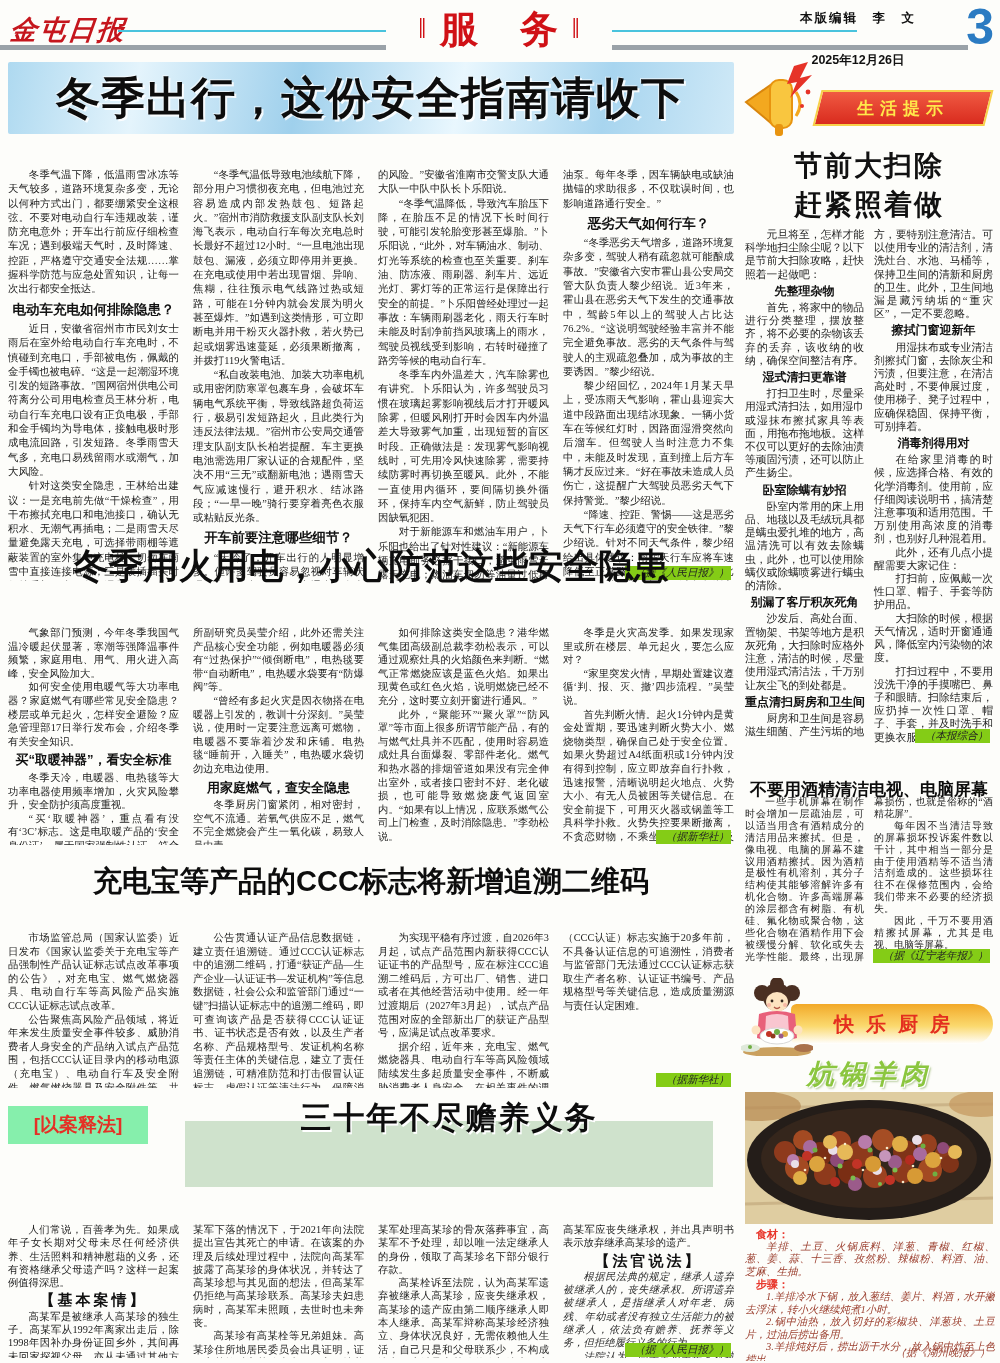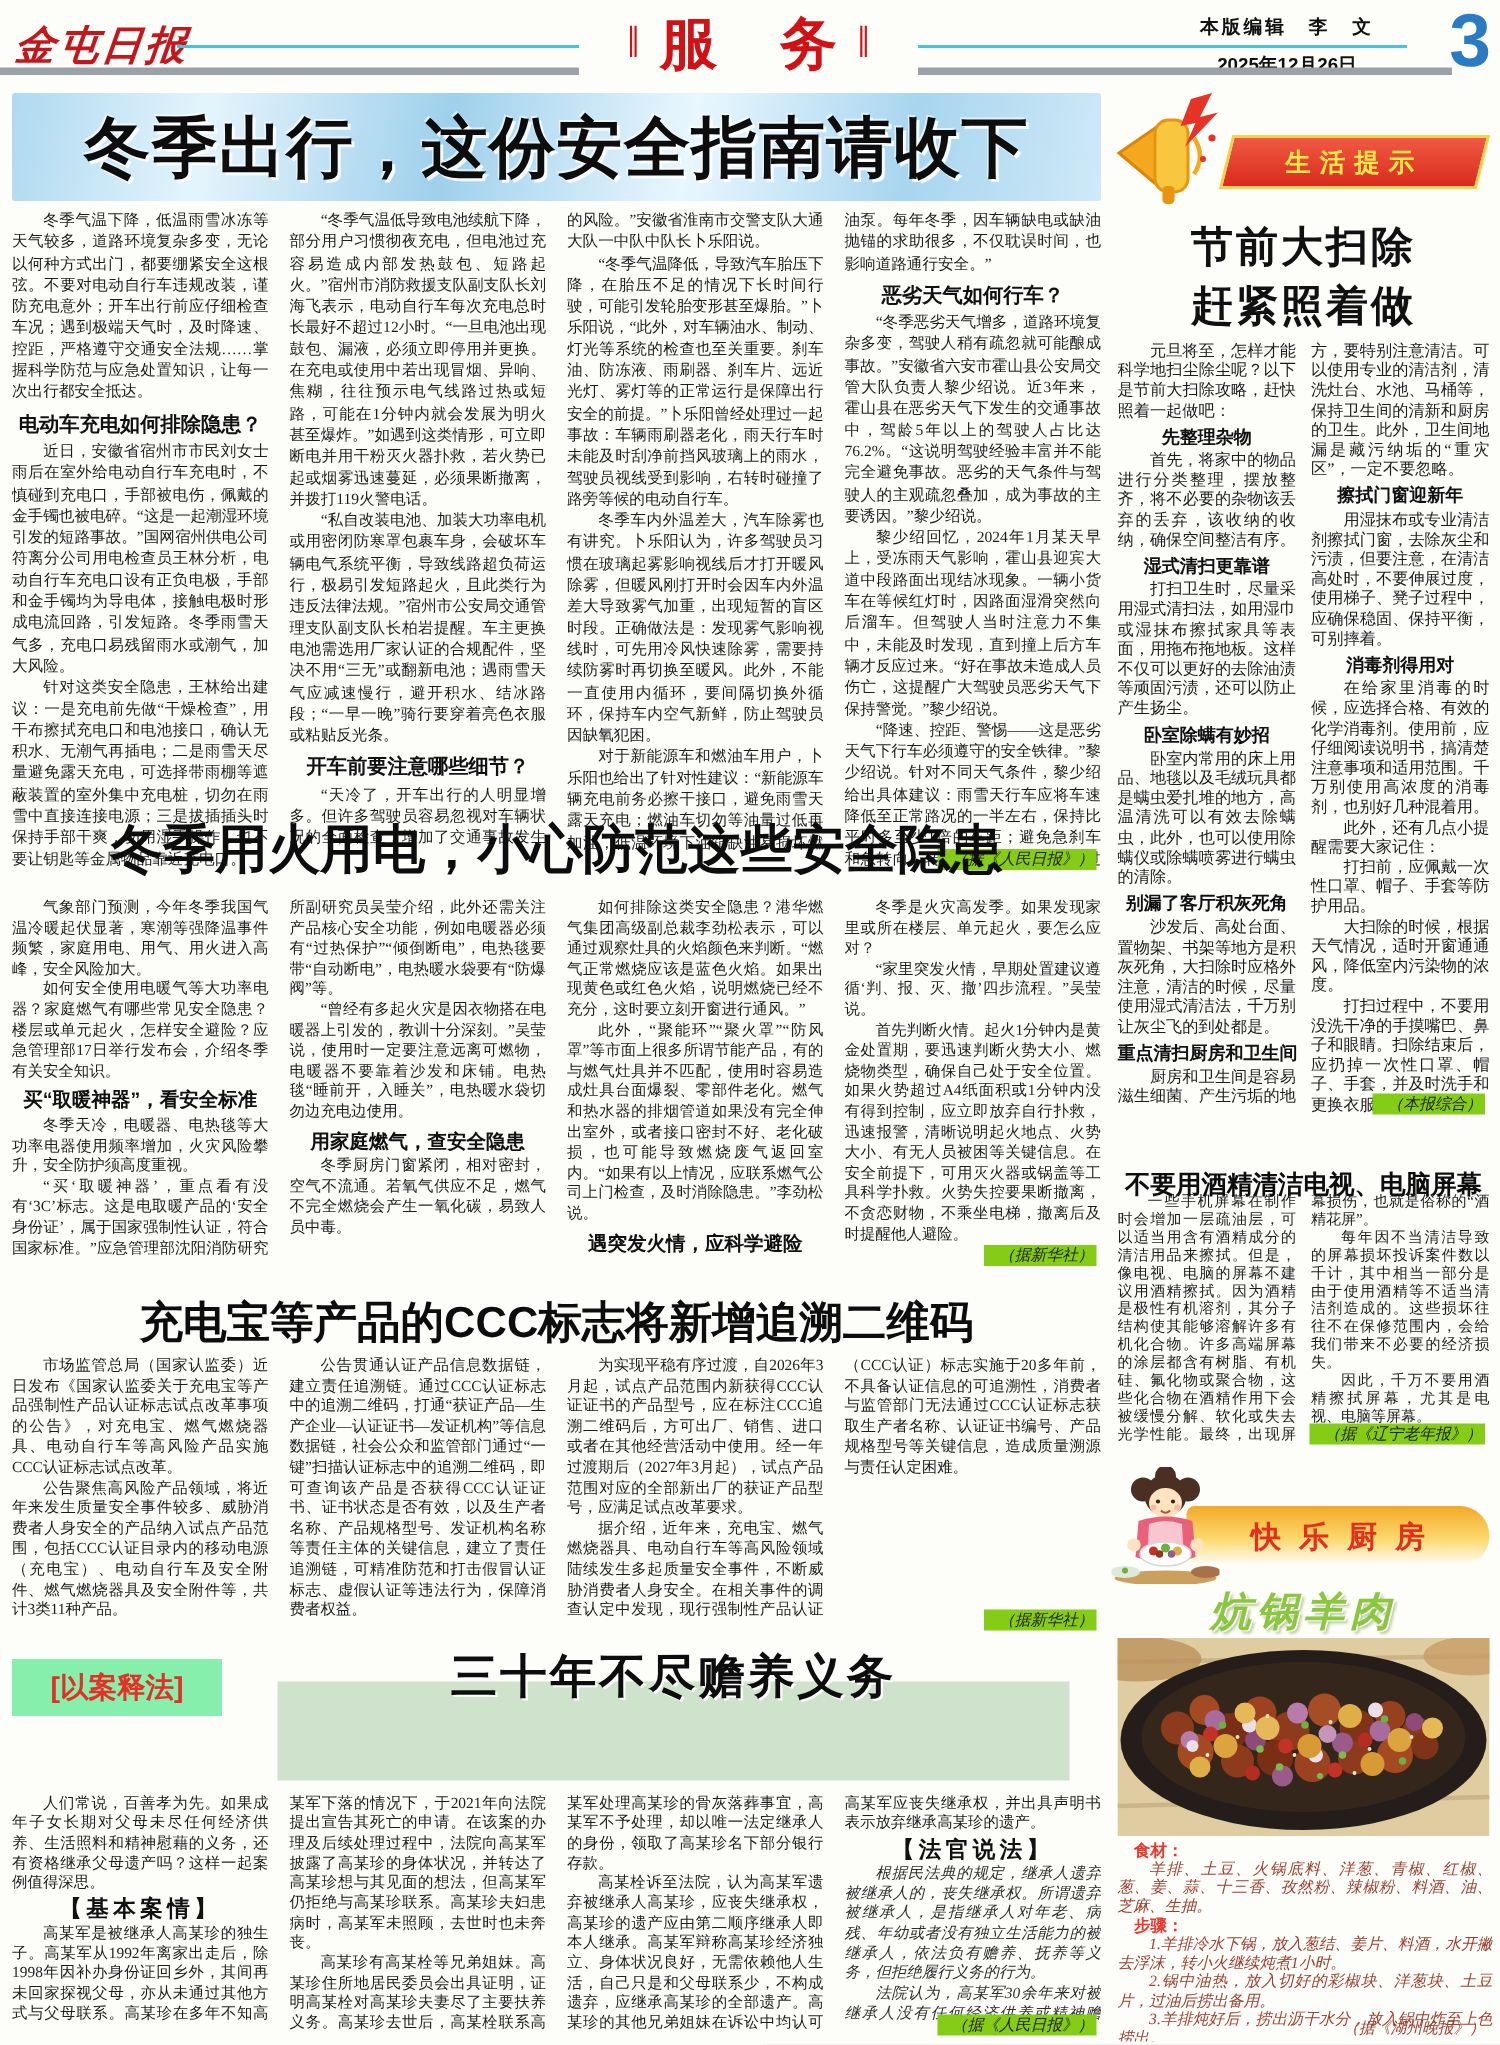--- a/index.html
+++ b/index.html
@@ -8,34 +8,34 @@
   
   .masthead{position:absolute;left:10px;top:12px;font-size:27px;font-weight:bold;font-style:italic;
             color:#c5161d;letter-spacing:2px;transform:skewX(-6deg);font-family:"DejaVu Serif",serif;}
   .cyan-line{position:absolute;height:2px;background:#49c3dd;}
   .rule-gray{position:absolute;height:5px;background:#9aa2a8;}
   .section-title{position:absolute;left:0;right:0;top:4px;text-align:center;color:#d01116;
                  font-weight:bold;font-size:38px;font-family:"Liberation Serif",serif;letter-spacing:2px;}
   .section-title .bars{font-size:30px;vertical-align:4px;font-weight:normal;}
   .editor-box{position:absolute;right:62px;top:10px;width:160px;text-align:center;font-size:12.5px;
               font-family:"Liberation Sans",sans-serif;color:#111;}
-  .editor-box .l1{padding-bottom:3px;border-bottom:2px solid #49c3dd;letter-spacing:2px;font-weight:bold;}
+  .editor-box .l1{padding-bottom:20px;border-bottom:2px solid #49c3dd;letter-spacing:2px;font-weight:bold;}
   .editor-box .l2{padding-top:3px;font-weight:bold;}
   .page-num{position:absolute;right:6px;top:2px;font-size:50px;font-weight:bold;color:#2b7bc2;
             font-family:"Liberation Sans",sans-serif;line-height:1;}
   
   .lead-banner{position:absolute;left:8px;top:62px;width:726px;height:72px;
      background:linear-gradient(100deg,#aed9f0 0%,#e4f4fc 18%,#9fd0ec 40%,#e9f7fe 62%,#a8d5ef 82%,#cfe9f7 100%);
      display:flex;align-items:center;justify-content:center;border-radius:2px;}
   .lead-banner h1{margin:0;font-family:"Liberation Sans",sans-serif;font-weight:900;font-size:44px;
      letter-spacing:1px;color:#0d0d0d;text-shadow:2px 2px 0 rgba(255,255,255,.85),-1px -1px 0 rgba(255,255,255,.6);}
   
   .wrap{position:absolute;overflow:hidden;}
   .cols{height:100%;column-fill:auto;}
-  .cols4{column-count:4;column-gap:14px;}
+  .cols4{column-count:4;column-gap:14px;margin-top:27px;}
   .cols2{column-count:2;column-gap:10px;}
   .para{margin:0;text-indent:2em;text-align:justify;}
   .subhead{text-align:center;font-family:"Liberation Sans",sans-serif;font-weight:bold;
            break-inside:avoid;white-space:nowrap;color:#111;}
   .source{position:absolute;right:3px;bottom:1px;background:#84cc16;padding:0 2px 0 10px;
           font-style:italic;font-size:10.5px;color:#222;}
   .headline{position:absolute;text-align:center;font-family:"Liberation Sans",sans-serif;
             font-weight:900;color:#0d0d0d;margin:0;}
   #lead-body{font-size:10.4px;line-height:14.3px;}
   #lead-body .subhead{font-size:13.5px;margin:6px 0 5px;}

